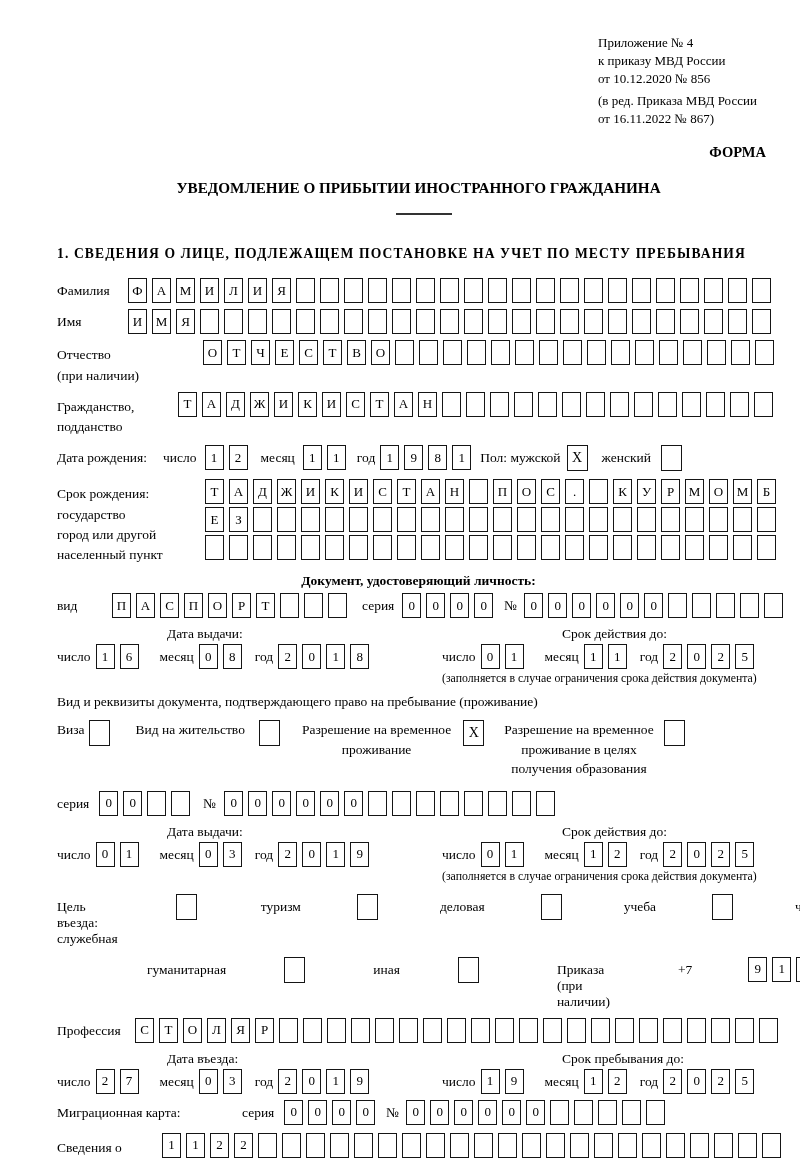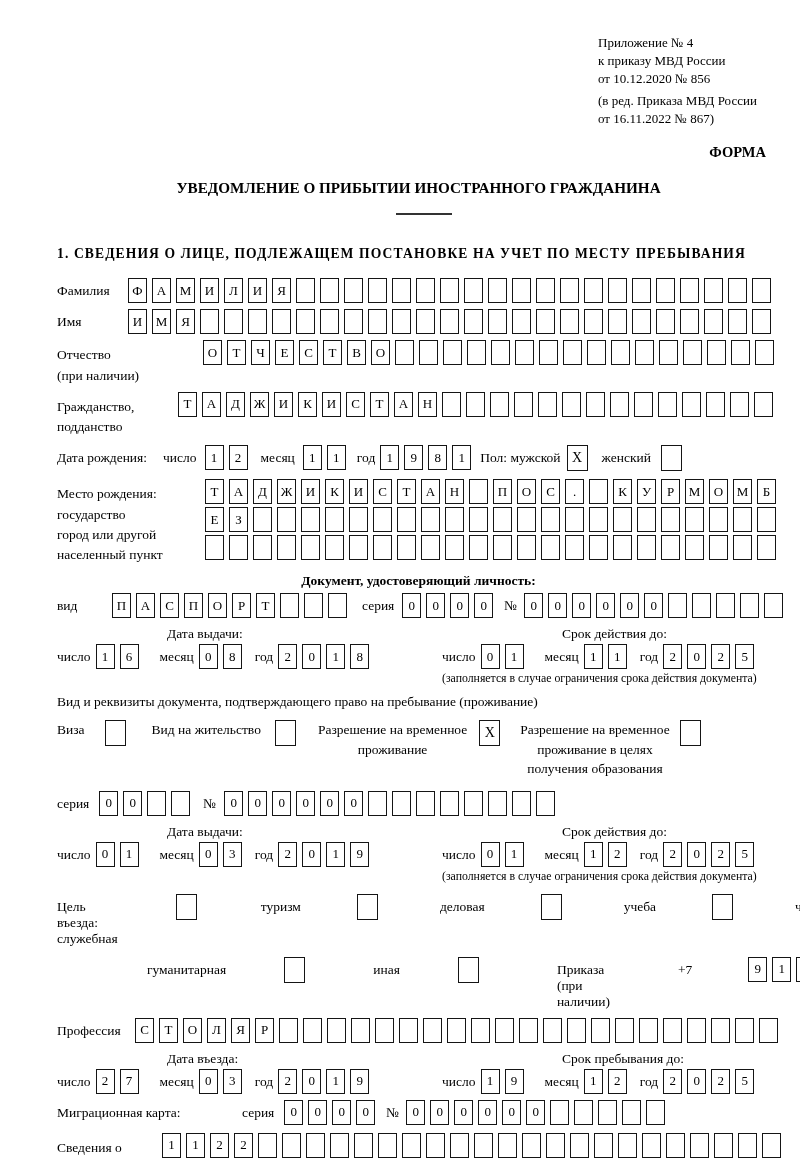--- a/index.html
+++ b/index.html
@@ -229,21 +229,21 @@
         <span class="cell">1</span>
       </div>
     <div class="inline-lbl" style="margin-right:6px;">Пол: мужской</div>
     <span class="checkbox">X</span>
     <div class="inline-lbl" style="margin:0 10px 0 14px;">женский</div>
     <span class="checkbox"></span>
   </div>
 
   <div class="row stack3" style="margin-top:8px;">
     <div class="lbl w148 lbl2">
-      <div>Место рождения:</div>
+      <div>Срок рождения:</div>
       <div>государство</div>
       <div>город или другой</div>
       <div>населенный пункт</div>
     </div>
     <div>
       <div class="cells">
           <span class="cell">Т</span>
           <span class="cell">А</span>
           <span class="cell">Д</span>
           <span class="cell">Ж</span>
@@ -407,21 +407,21 @@
           </div>
       </div>
       <div class="small-note">(заполняется в случае ограничения срока действия документа)</div>
     </div>
   </div>
 
   <div style="margin-top:8px;">Вид и реквизиты документа, подтверждающего право на пребывание (проживание)</div>
 
   <div class="cbrow">
     <div class="cbcol">
-      <span class="mt2" style="margin-right:20px;">Виза</span>
+      <span class="mt2" style="margin-right:4px;">Виза</span>
       <span class="checkbox"></span>
     </div>
     <div class="cbcol" style="margin-left:26px;">
       <span class="mt2" style="margin-right:14px;">Вид на жительство</span>
       <span class="checkbox"></span>
     </div>
     <div class="cbcol" style="margin-left:22px;">
       <span class="txt" style="margin-right:12px;">
         <div>Разрешение на временное</div>
         <div>проживание</div>

